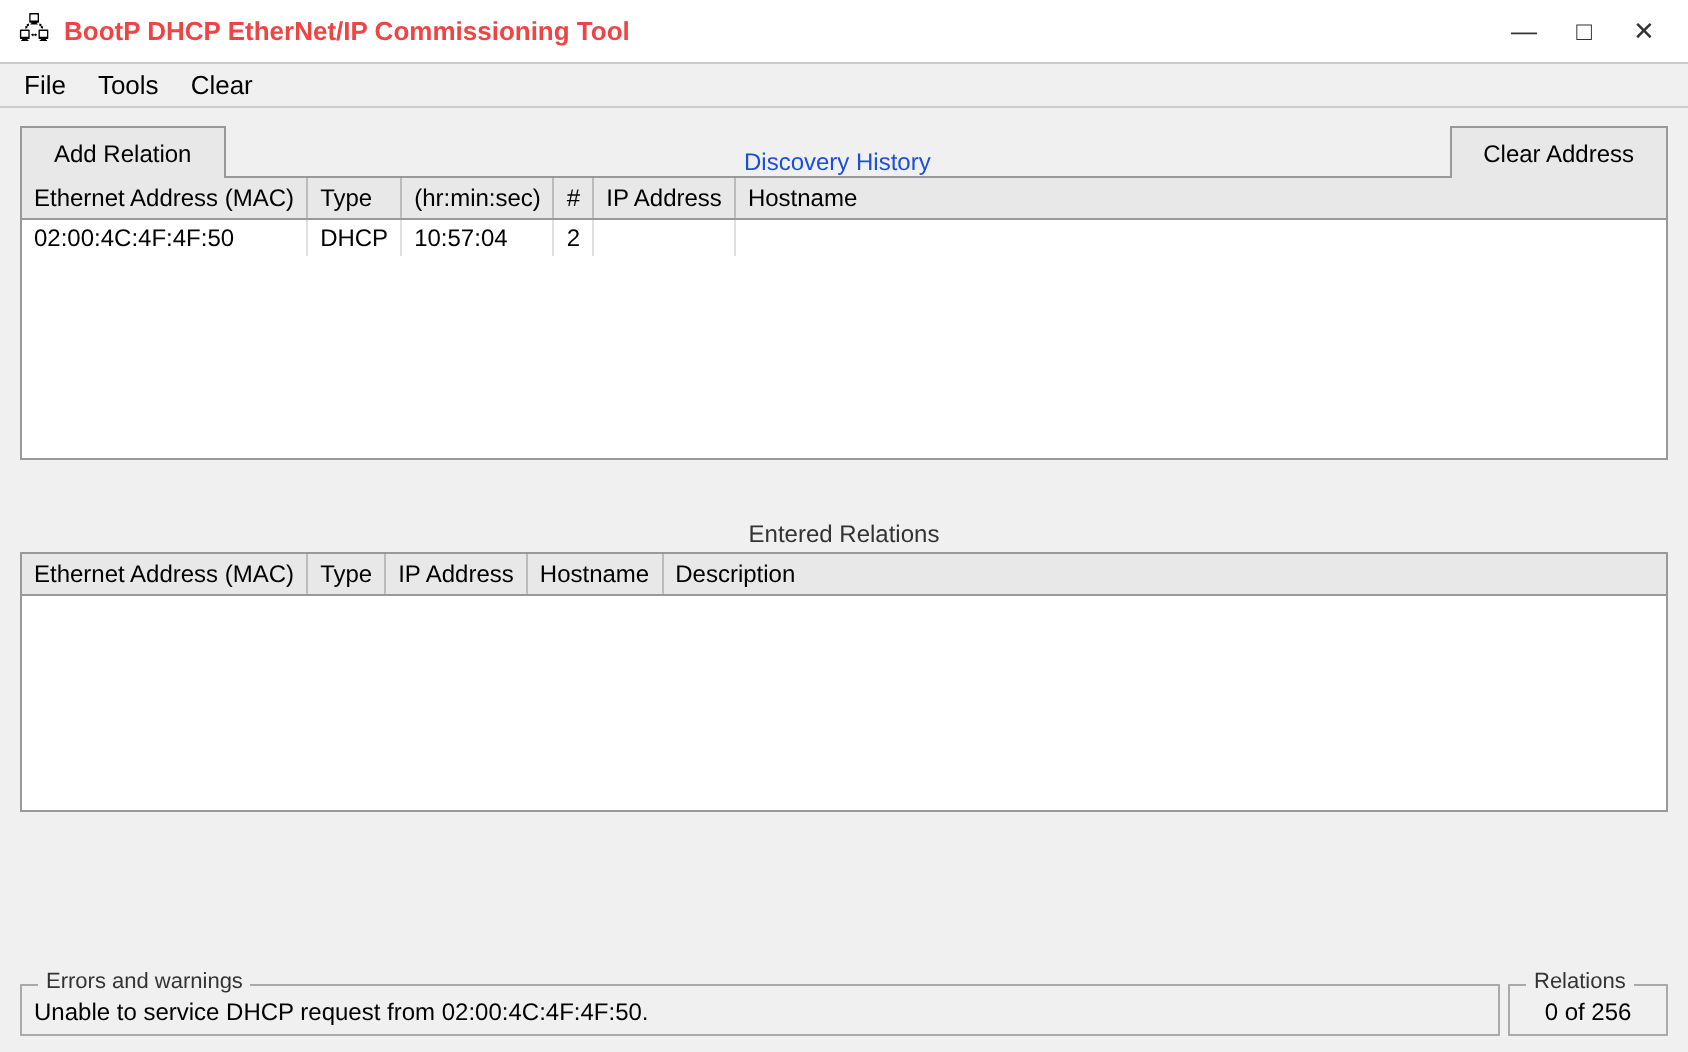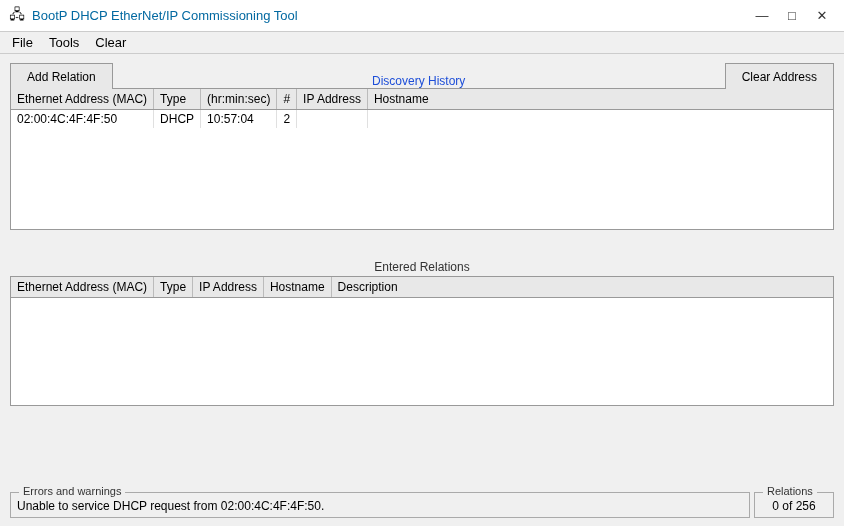--- a/index.html
+++ b/index.html
@@ -27,21 +27,22 @@
       height: 18px;
       margin-right: 6px;
       display: flex;
       align-items: center;
       justify-content: center;
       font-size: 14px;
     }
     .titlebar-title {
       flex: 1;
       font-size: 13px;
-      color: #0369a1;
+      color: #ef4444;
+      font-weight: bold;
     }
     .titlebar-controls {
       display: flex;
       gap: 2px;
     }
     .titlebar-btn {
       width: 28px;
       height: 22px;
       display: flex;
       align-items: center;

